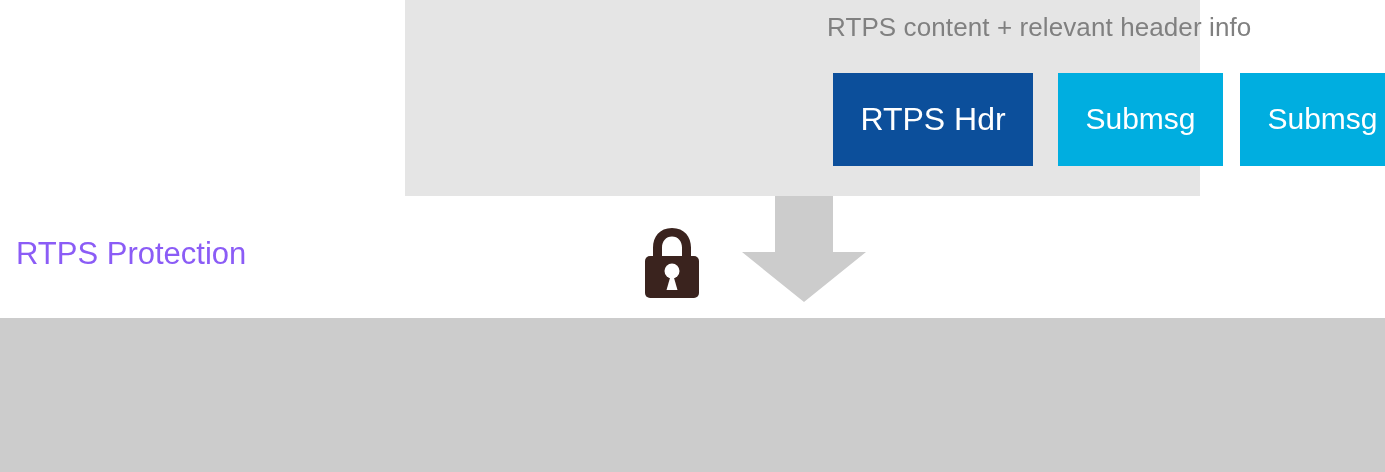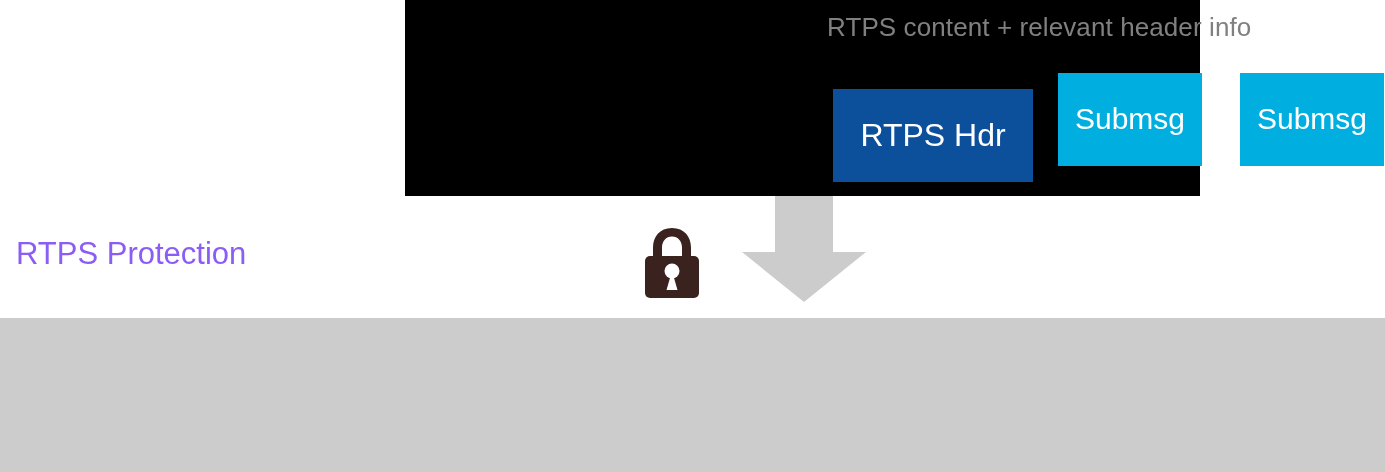--- a/index.html
+++ b/index.html
@@ -28,44 +28,43 @@
     box-sizing: border-box;
   }
 
   
   #top-panel {
     position: absolute;
     left: 405px;
     top: 0px;
     width: 795px;
     height: 196px;
-    background: #000000;
+    background: #e5e5e5;
   }
   #top-panel-title {
     position: absolute;
     left: 422px;
     top: 12px;
     font-size: 26px;
     color: #808080;
     white-space: nowrap;
     letter-spacing: 0.1px;
   }
 
   .rtps-hdr-top {
     left: 428px;
     top: 73px;
     width: 200px;
     height: 93px;
     background: #0c4f9b;
     font-size: 32px;
-    margin-top: 16px;
   }
   .submsg {
     top: 73px;
-    width: 144px;
+    width: 165px;
     height: 93px;
     background: #00aee0;
     font-size: 30px;
   }
   #submsg-1 { left: 653px; }
   #submsg-2 { left: 835px; }
 
   
   #rtps-protection-label {
     position: absolute;

